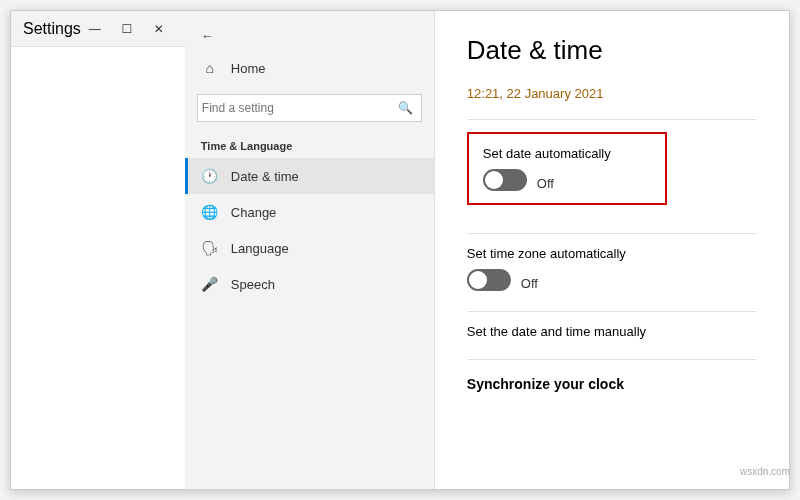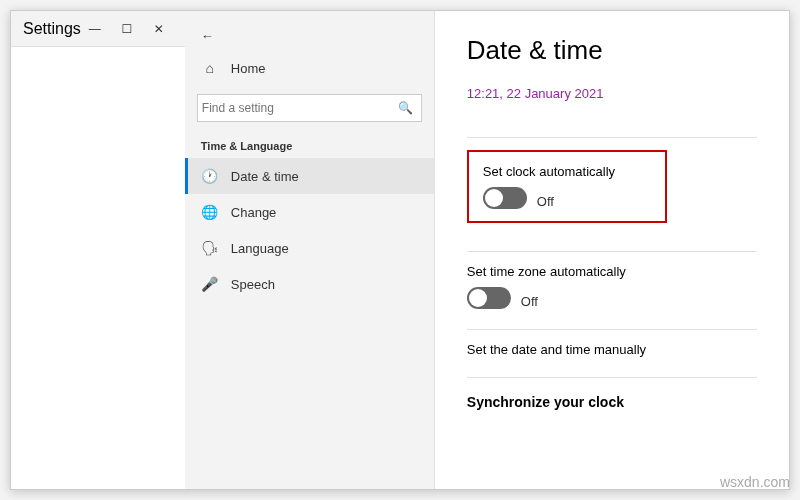--- a/index.html
+++ b/index.html
@@ -149,22 +149,22 @@
       margin-bottom: 20px;
     }
     .section-heading {
       font-size: 14px;
       font-weight: 600;
       color: #000;
       margin-bottom: 8px;
     }
     .current-time {
       font-size: 13px;
-      color: #a21caf;
-      margin-bottom: 36px;
+      color: #a16207;
+      margin-bottom: 18px;
     }
     .setting-group {
       margin-bottom: 20px;
     }
     .setting-label {
       font-size: 13px;
       color: #000;
       margin-bottom: 8px;
     }
     .toggle-row {
@@ -225,23 +225,23 @@
       color: #000;
       margin-bottom: 6px;
     }
     .divider {
       border: none;
       border-top: 1px solid #e0e0e0;
       margin: 12px 0;
     }
     .watermark {
       position: fixed;
-      bottom: 10px;
+      bottom: 23px;
       right: 10px;
-      font-size: 14px;
+      font-size: 10px;
       color: #aaa;
     }
   </style>
 </head>
 <body>
 
 <div class="window">
 
   <div class="titlebar">
     <div class="titlebar-left">
@@ -289,21 +289,21 @@
 
     <div class="main-content">
       <h1 class="page-title">Date &amp; time</h1>
 
       <div class="current-time">12:21, 22 January 2021</div>
 
       <hr class="divider">
 
       
       <div class="setting-box">
-        <div class="setting-label">Set clock automatically</div>
+        <div class="setting-label">Set date automatically</div>
         <div class="toggle-row">
           <div class="toggle"></div>
           <span class="toggle-status">Off</span>
         </div>
       </div>
 
       <hr class="divider">
 
       
       <div class="setting-group">

